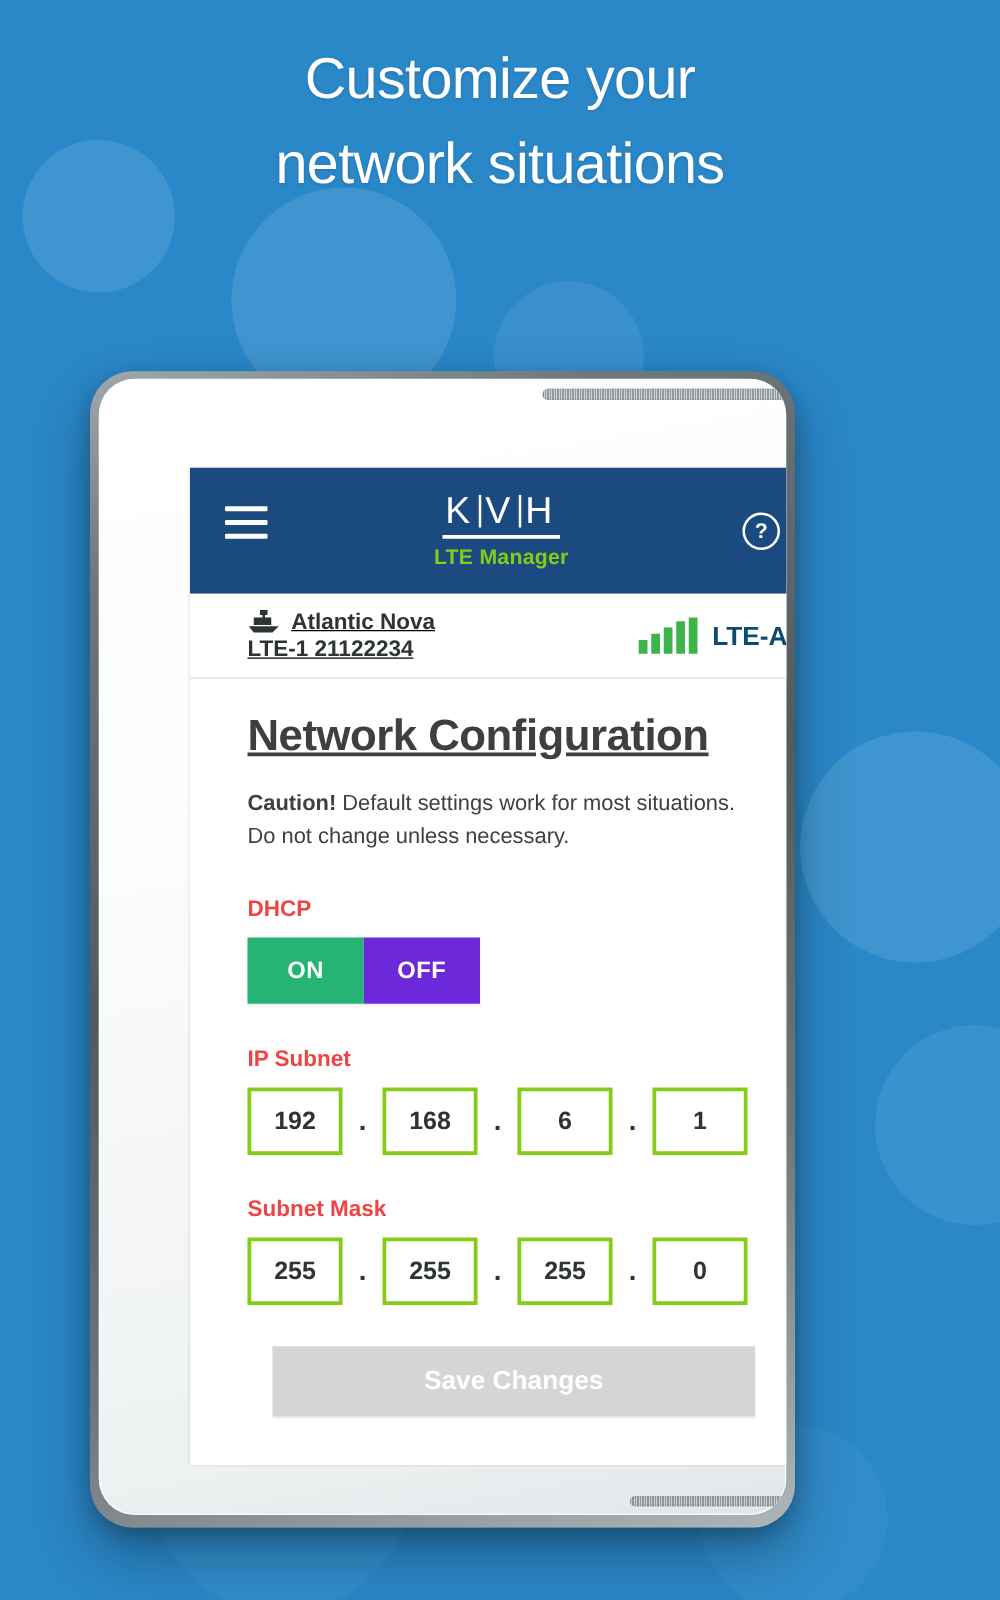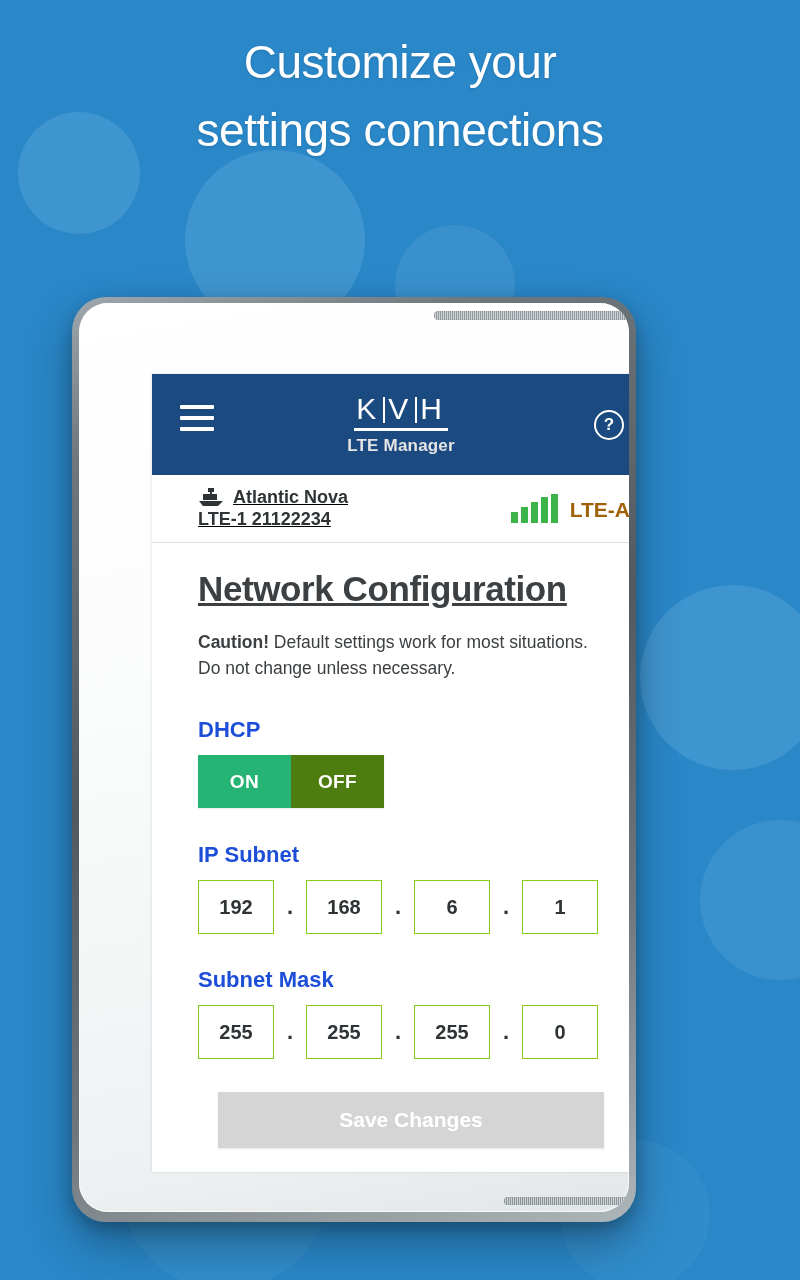--- a/index.html
+++ b/index.html
@@ -164,21 +164,21 @@
   #kvh-logo .kvh-sep {
     display: inline-block;
     width: 2px;
     height: 26px;
     background: #ffffff;
     vertical-align: -4px;
     margin: 0 3px;
   }
   #app-subtitle {
     margin-top: 5px;
-    color: #e5e5e5;
+    color: #84cc16;
     font-size: 17px;
     font-weight: 700;
     letter-spacing: 0.2px;
   }
   #help-button {
     position: absolute;
     right: 26px;
     top: 36px;
     width: 26px;
     height: 26px;
@@ -229,21 +229,21 @@
     align-items: flex-end;
     gap: 3px;
     height: 29px;
   }
   #signal-bars span {
     width: 7px;
     background: #3cb44a;
     display: block;
   }
   #network-type {
-    color: #a16207;
+    color: #0c4a6e;
     font-size: 21px;
     font-weight: 700;
     line-height: 24px;
     padding-bottom: 1px;
   }
 
   
   #page-body {
     padding: 26px 46px 0 46px;
     box-sizing: border-box;
@@ -258,22 +258,22 @@
   }
   #caution-text {
     color: #3c4043;
     font-size: 17.5px;
     line-height: 26px;
     margin: 0 0 36px 0;
   }
   #caution-text .caution-lead { font-weight: 700; }
 
   .field-label {
-    color: #1d4ed8;
-    font-size: 22px;
+    color: #ef4444;
+    font-size: 18px;
     font-weight: 700;
     margin-bottom: 12px;
   }
 
   
   #dhcp-group { margin-bottom: 34px; }
   #dhcp-toggle {
     display: inline-flex;
     height: 53px;
     box-shadow: 0 1px 2px rgba(0,0,0,0.10);
@@ -284,32 +284,32 @@
     align-items: center;
     justify-content: center;
     color: #ffffff;
     font-size: 19px;
     font-weight: 700;
     letter-spacing: 0.4px;
     cursor: pointer;
     user-select: none;
   }
   .toggle-seg.on-active  { background: #25b473; }
-  .toggle-seg.off-idle   { background: #4d7c0f; }
+  .toggle-seg.off-idle   { background: #6d28d9; }
 
   
   .octet-group { margin-bottom: 33px; }
   .octet-row {
     display: flex;
     align-items: center;
   }
   .octet-box {
     width: 76px;
     height: 54px;
-    border: 1px solid #84cc16;
+    border: 3px solid #84cc16;
     background: #ffffff;
     color: #2e3336;
     font-size: 20px;
     font-weight: 700;
     display: flex;
     align-items: center;
     justify-content: center;
     box-sizing: border-box;
     cursor: text;
   }
@@ -346,21 +346,21 @@
   <div class="bg-circle bgc-1"></div>
   <div class="bg-circle bgc-2"></div>
   <div class="bg-circle bgc-3"></div>
   <div class="bg-circle bgc-4"></div>
   <div class="bg-circle bgc-5"></div>
   <div class="bg-circle bgc-6"></div>
   <div class="bg-circle bgc-7"></div>
 
   <div id="headline">
     <span class="hl-line">Customize your</span>
-    <span class="hl-line">settings connections</span>
+    <span class="hl-line">network situations</span>
   </div>
 
   <div id="tablet">
     <div id="tablet-inner">
 
       <div class="speaker" id="speaker-top"></div>
       <div class="speaker" id="speaker-bottom"></div>
 
       <div id="samsung-logo">SAMSUNG</div>
 

